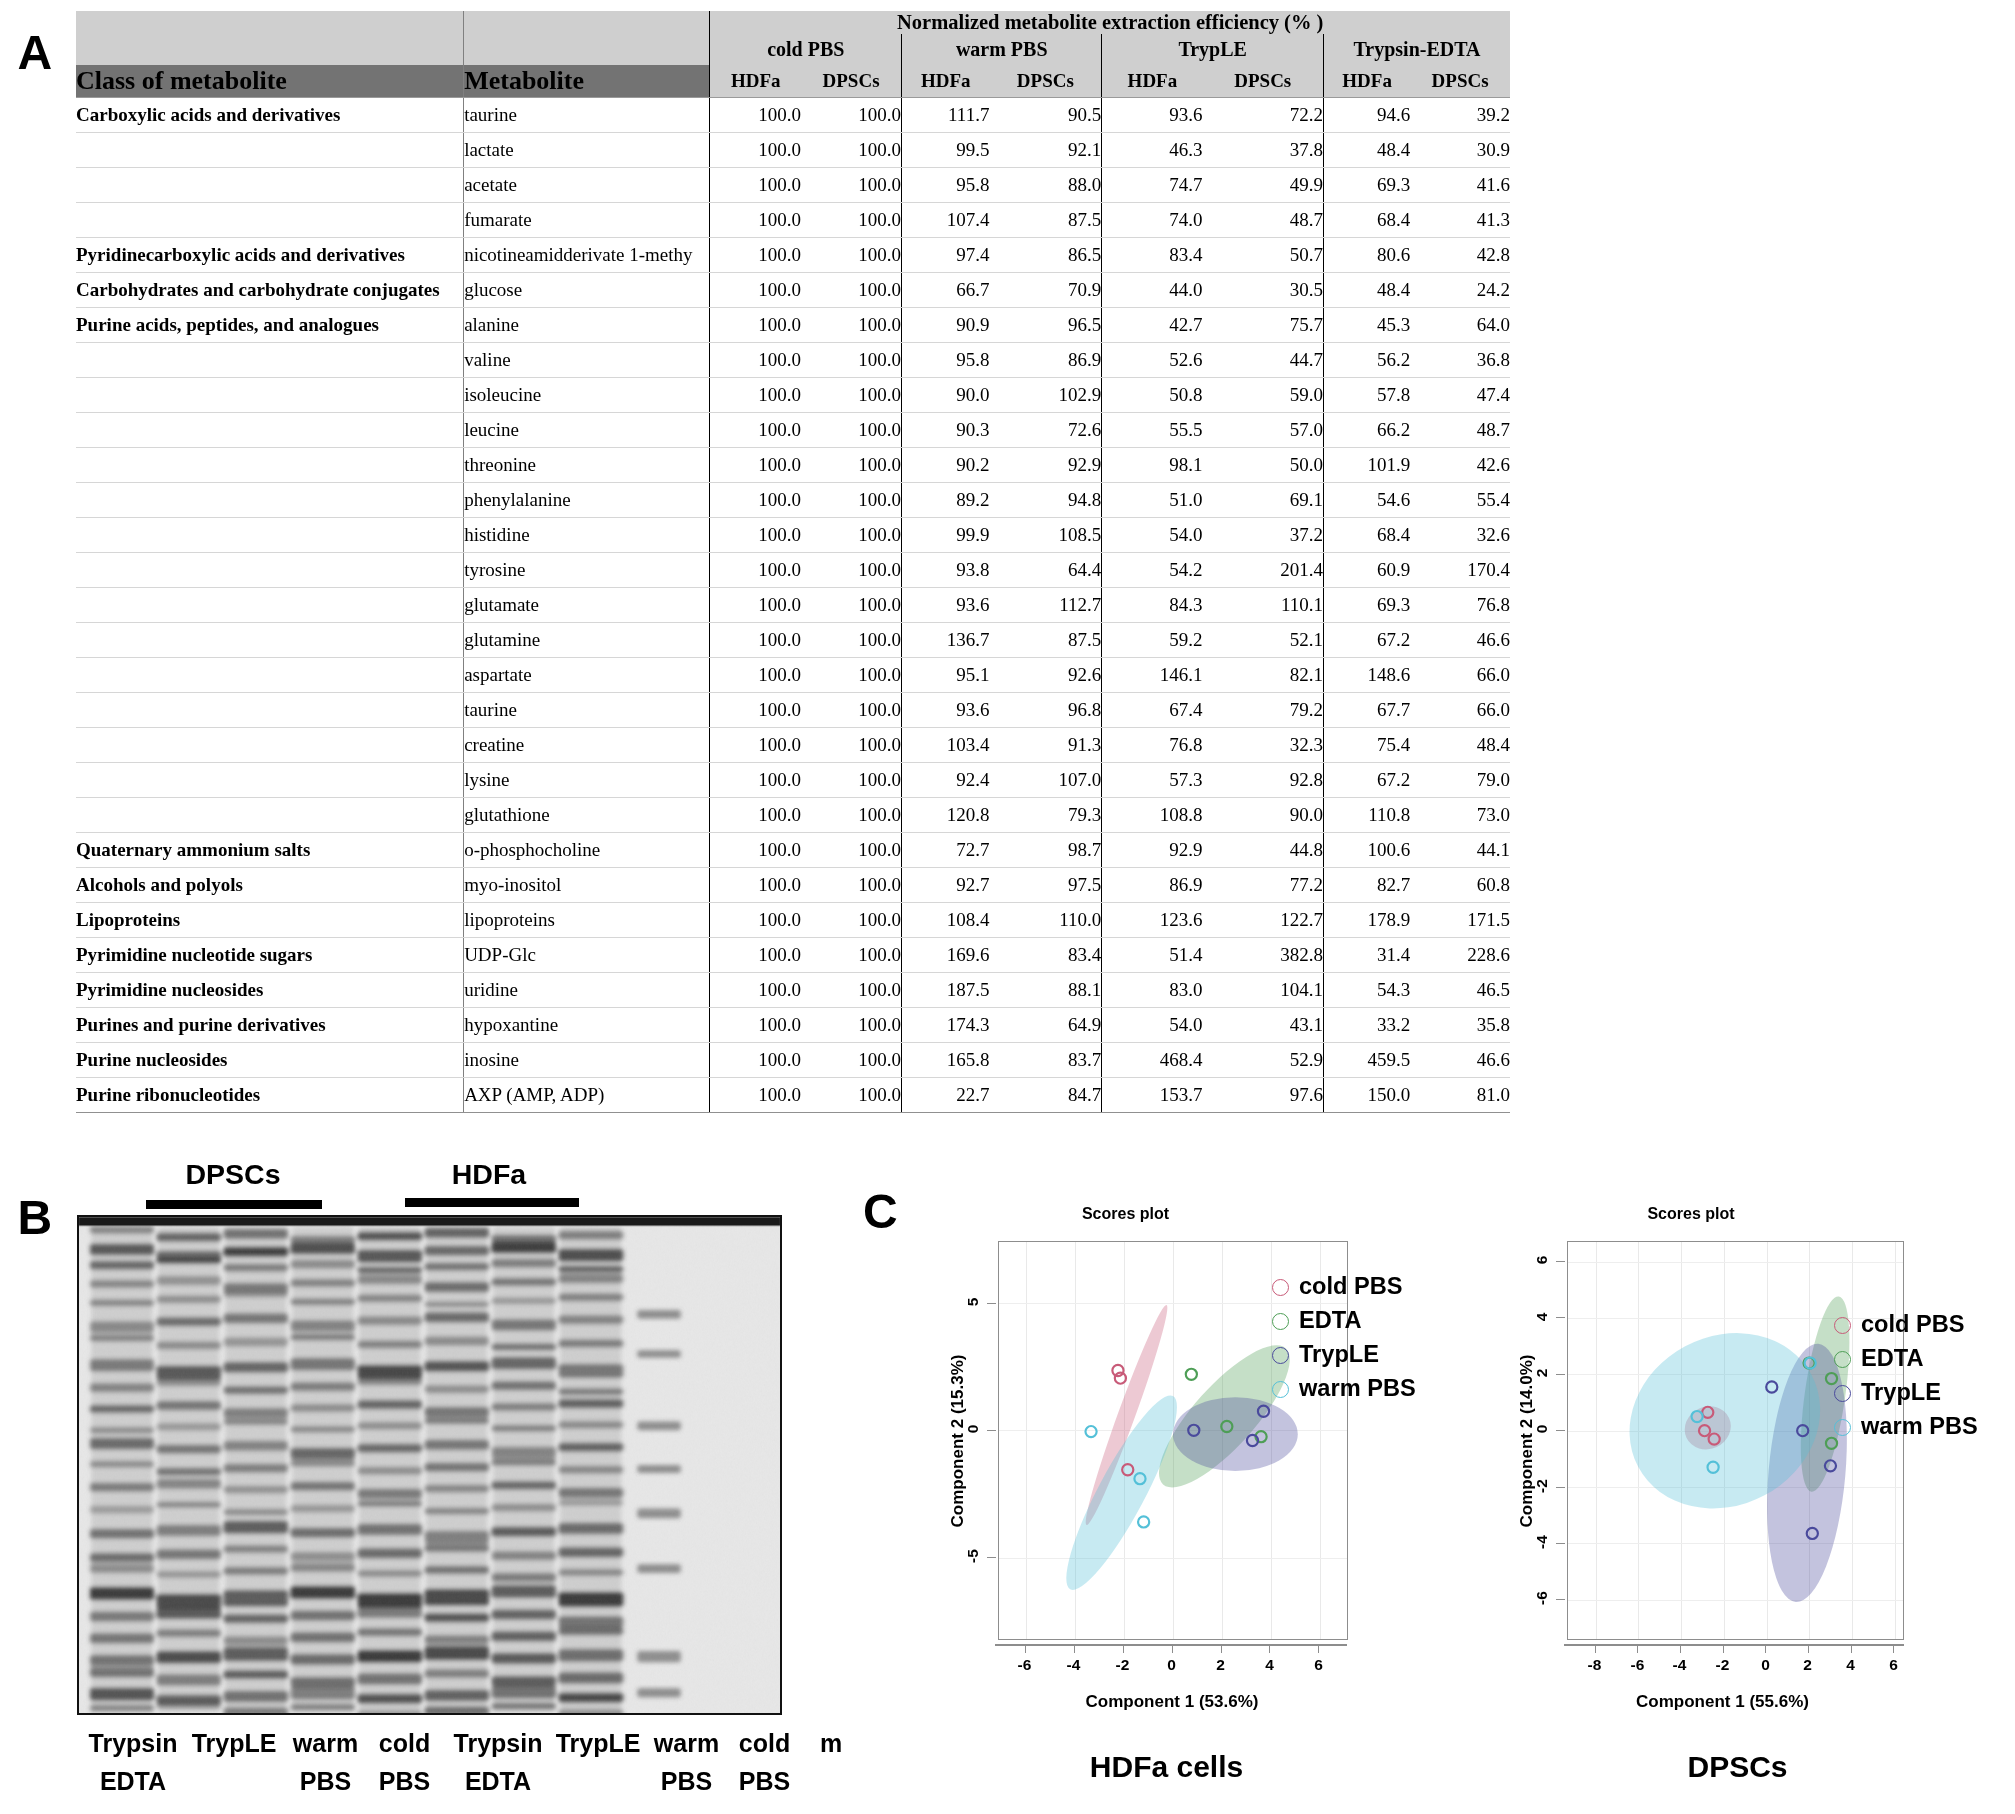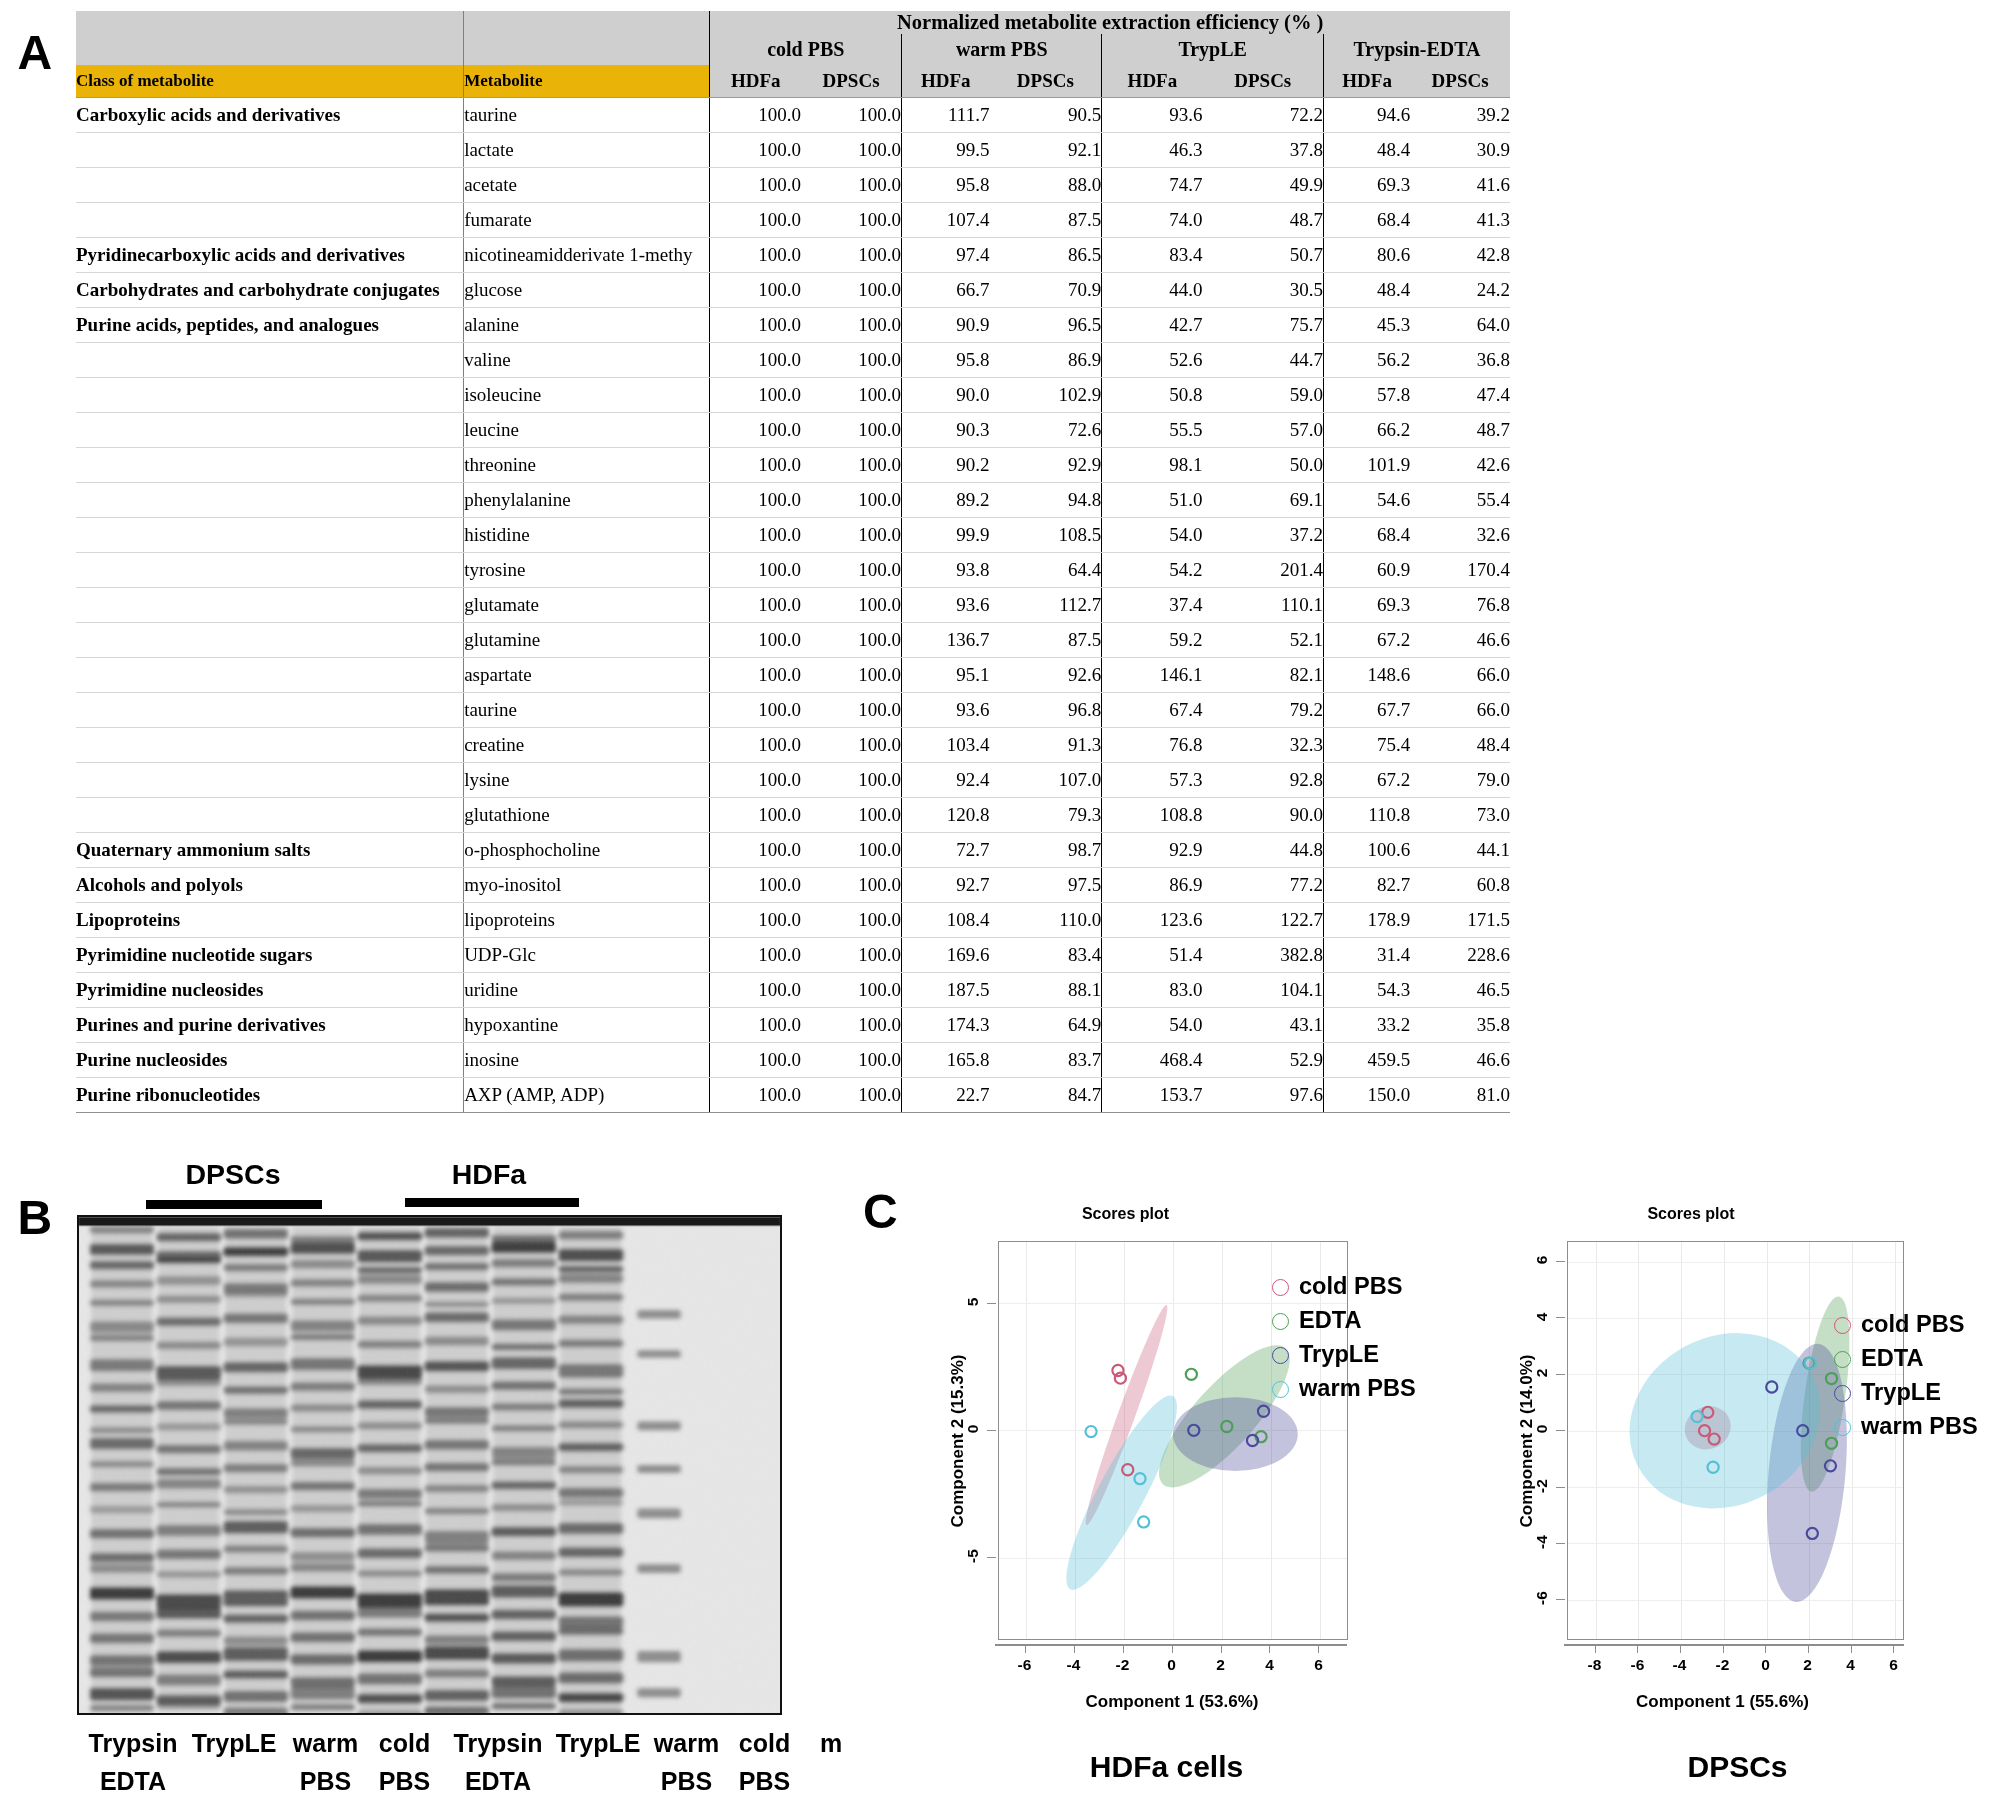--- a/index.html
+++ b/index.html
@@ -14,21 +14,21 @@
   
   #panel-a{position:absolute;left:76px;top:11.2px;width:1434px;}
   table.mtable{border-collapse:collapse;table-layout:fixed;width:1434px;
     font-family:Liberation Serif, serif;font-size:18.6px;}
   table.mtable th,table.mtable td{padding:0;margin:0;vertical-align:middle;}
   .hdr-blank{background:#cfcfcf;}
   .hdr-title{background:#cfcfcf;font-weight:bold;font-size:20.5px;text-align:center;
              padding-bottom:2.5px;}
   .hdr-grp{background:#cfcfcf;font-weight:bold;font-size:20px;text-align:center;height:31px;}
   .hdr-sub{background:#cfcfcf;font-weight:bold;font-size:19px;text-align:center;height:32px;}
-  .hdr-left{background:#eab308;font-weight:bold;font-size:17px;text-align:left;
+  .hdr-left{background:#737373;font-weight:bold;font-size:26px;text-align:left;
             padding-left:5px;vertical-align:bottom;padding-bottom:5px;}
 
   td.cls{font-weight:bold;font-size:19px;text-align:left;padding-left:5px;
          height:34px;white-space:nowrap;overflow:hidden;}
   td.met{font-size:19px;text-align:left;padding-left:5px;height:34px;
          white-space:nowrap;overflow:hidden;}
   td.num{font-size:19px;text-align:right;padding-right:7.4px;height:34px;}
 
   
   .vsepL{border-left:1.2px solid #808080;}
@@ -281,21 +281,21 @@
           <td class="num rowline grpsep">60.9</td>
           <td class="num rowline">170.4</td>
         </tr>
         <tr>
           <td class="cls rowline"></td>
           <td class="met rowline vsepL">glutamate</td>
           <td class="num rowline grpsep">100.0</td>
           <td class="num rowline">100.0</td>
           <td class="num rowline grpsep">93.6</td>
           <td class="num rowline">112.7</td>
-          <td class="num rowline grpsep">37.4</td>
+          <td class="num rowline grpsep">84.3</td>
           <td class="num rowline">110.1</td>
           <td class="num rowline grpsep">69.3</td>
           <td class="num rowline">76.8</td>
         </tr>
         <tr>
           <td class="cls rowline"></td>
           <td class="met rowline vsepL">glutamine</td>
           <td class="num rowline grpsep">100.0</td>
           <td class="num rowline">100.0</td>
           <td class="num rowline grpsep">136.7</td>

